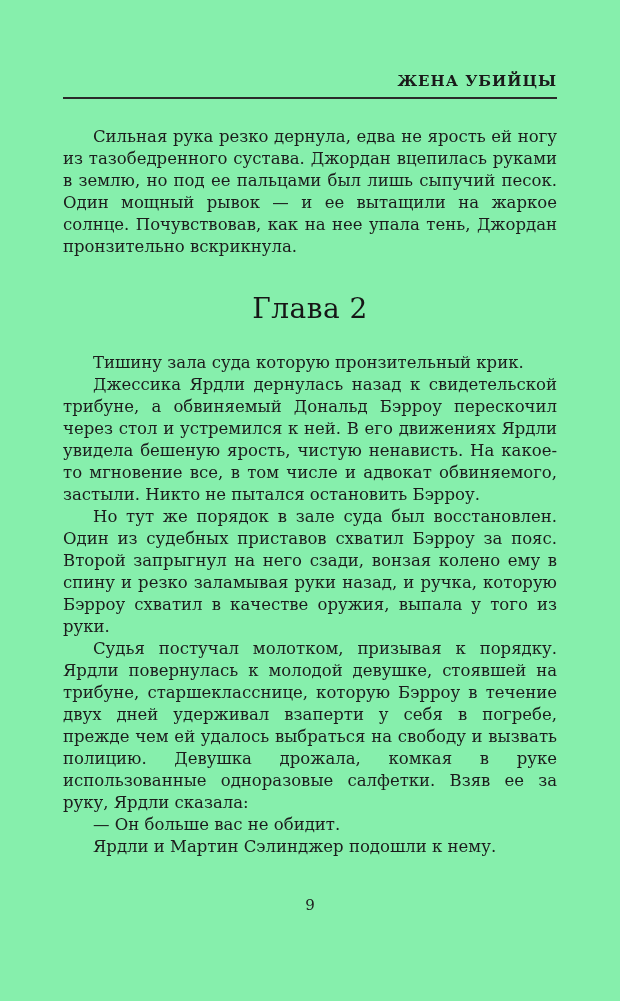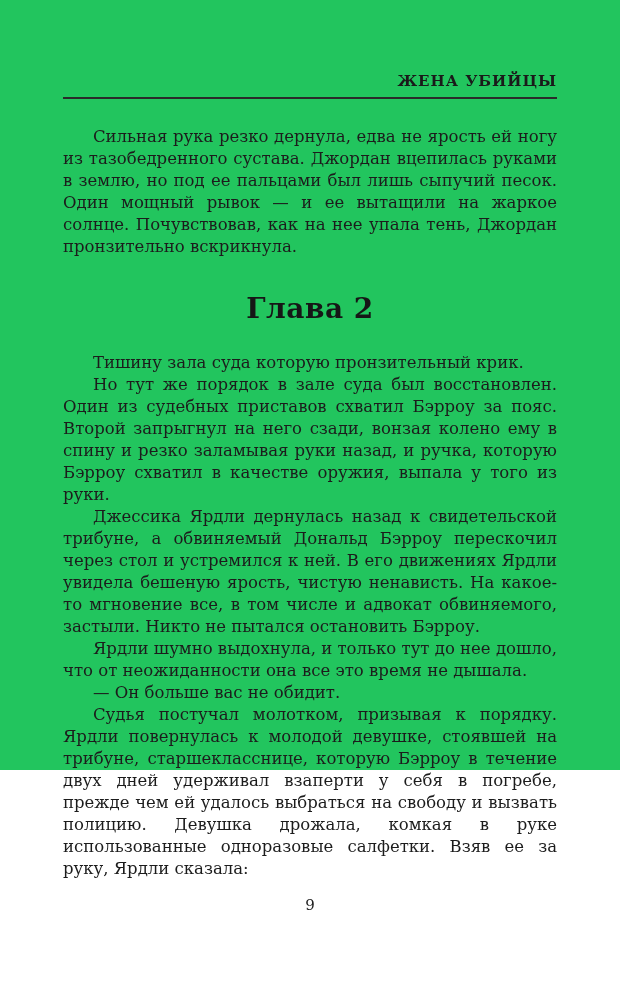--- a/index.html
+++ b/index.html
@@ -10,23 +10,23 @@
   body {
     width: 620px;
     height: 1001px;
     font-family: "DejaVu Serif", "Liberation Serif", serif;
     color: #1c1c1c;
   }
   .page {
     box-sizing: border-box;
     position: relative;
     width: 620px;
-    height: 770px;
+    height: 1001px;
     padding: 72px 63px 0 63px;
-    background: #22c55e;
+    background: #86efac;
   }
   .running-head {
     margin: 0;
   }
   .running-title {
     text-align: right;
     font-weight: bold;
     font-size: 15px;
     letter-spacing: 1px;
     color: #1a1a1a;
@@ -45,21 +45,21 @@
     hyphens: auto;
     -webkit-hyphens: auto;
   }
   .body-text p {
     margin: 0;
     padding: 0;
     text-indent: 30px;
   }
   .chapter-heading {
     text-align: center;
-    font-weight: bold;
+    font-weight: normal;
     font-size: 28px;
     margin: 40px 0 32px 0;
     letter-spacing: 0.5px;
     color: #161616;
   }
   .page-footer {
     position: absolute;
     left: 0;
     right: 0;
     top: 896px;
@@ -81,31 +81,31 @@
   </header>
 
   <main class="body-text">
 
     <p>Сильная рука резко дернула, едва не ярость ей ногу из тазобедренного сустава. Джордан вцепилась руками в землю, но под ее пальцами был лишь сыпучий песок. Один мощный рывок — и ее вытащили на жаркое солнце. Почувствовав, как на нее упала тень, Джордан пронзительно вскрикнула.</p>
 
     <h1 class="chapter-heading">Глава 2</h1>
 
     <p>Тишину зала суда которую пронзительный крик.</p>
 
+    <p>Джессика Ярдли дернулась назад к свидетельской трибуне, а обвиняемый Дональд Бэрроу перескочил через стол и устремился к ней. В его движениях Ярдли увидела бешеную ярость, чистую ненависть. На какое-то мгновение все, в том числе и адвокат обвиняемого, застыли. Никто не пытался остановить Бэрроу.</p>
+
     <p>Но тут же порядок в зале суда был восстановлен. Один из судебных приставов схватил Бэрроу за пояс. Второй запрыгнул на него сзади, вонзая колено ему в спину и резко заламывая руки назад, и ручка, которую Бэрроу схватил в качестве оружия, выпала у того из руки.</p>
 
-    <p>Джессика Ярдли дернулась назад к свидетельской трибуне, а обвиняемый Дональд Бэрроу перескочил через стол и устремился к ней. В его движениях Ярдли увидела бешеную ярость, чистую ненависть. На какое-то мгновение все, в том числе и адвокат обвиняемого, застыли. Никто не пытался остановить Бэрроу.</p>
 
-    <p>Ярдли шумно выдохнула, и только тут до нее дошло, что от неожиданности она все это время не дышала.</p>
+    <p>Судья постучал молотком, призывая к порядку. Ярдли повернулась к молодой девушке, стоявшей на трибуне, старшекласснице, которую Бэрроу в течение двух дней удерживал взаперти у себя в погребе, прежде чем ей удалось выбраться на свободу и вызвать полицию. Девушка дрожала, комкая в руке использованные одноразовые салфетки. Взяв ее за руку, Ярдли сказала:</p>
 
     <p>— Он больше вас не обидит.</p>
 
-    <p>Судья постучал молотком, призывая к порядку. Ярдли повернулась к молодой девушке, стоявшей на трибуне, старшекласснице, которую Бэрроу в течение двух дней удерживал взаперти у себя в погребе, прежде чем ей удалось выбраться на свободу и вызвать полицию. Девушка дрожала, комкая в руке использованные одноразовые салфетки. Взяв ее за руку, Ярдли сказала:</p>
 
-
+    <p>Ярдли и Мартин Сэлинджер подошли к нему.</p>
 
   </main>
 
   <footer class="page-footer">
     <div class="page-number">9</div>
   </footer>
 
 </div>
 
 </body></html>

